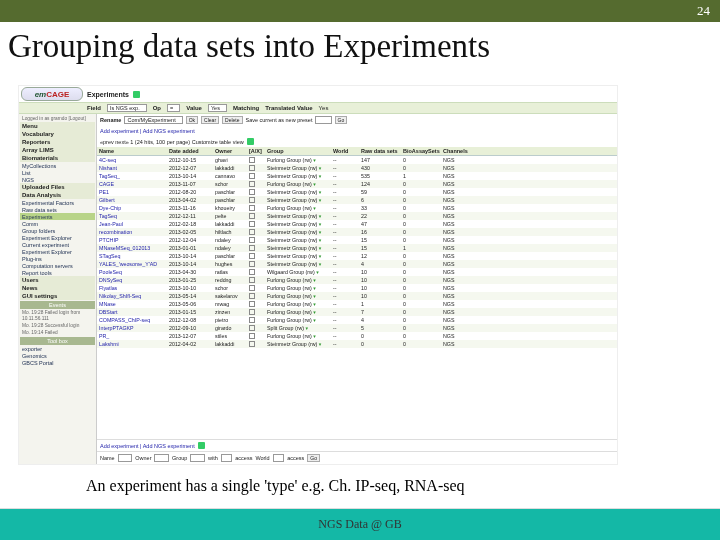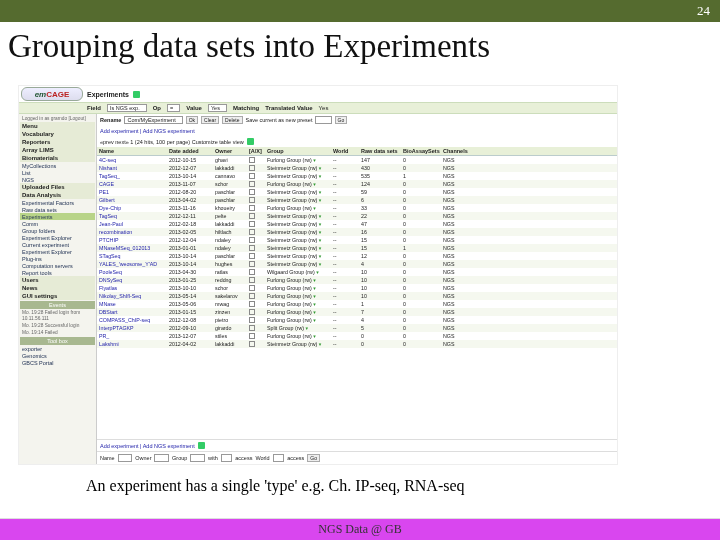--- a/index.html
+++ b/index.html
@@ -41,21 +41,21 @@
   .row { display: grid; grid-template-columns: 70px 46px 34px 18px 66px 28px 42px 40px 32px; font-size: 5.3px; padding: 0.5px 0; }
   .row:nth-child(even) { background: #f5f8ef; }
   .row > div { padding-left: 2px; overflow: hidden; white-space: nowrap; text-overflow: clip; }
   .row .c0 { color: #22a; }
   .cb { width: 6px; height: 6px; border: 1px solid #888; display: inline-block; }
   .downarrow { color: #393; font-size: 5px; }
 
   .footrow { display: flex; align-items: center; gap: 3px; padding: 2px 3px; font-size: 5.5px; border-top: 1px solid #ddd; }
 
   .caption { position: absolute; left: 86px; top: 477px; font-size: 16px; color: #000; }
-  .footer { position: absolute; left: 0; bottom: 0; width: 720px; height: 22px; background: #d946ef; border-top: 1px solid #ddd; display: flex; align-items: center; justify-content: center; font-size: 12px; color: #333; }
+  .footer { position: absolute; left: 0; bottom: 0; width: 720px; height: 32px; background: #14b8a6; border-top: 1px solid #ddd; display: flex; align-items: center; justify-content: center; font-size: 12px; color: #333; }
 </style>
 </head>
 <body>
 
 <div class="topbar">
   <span>24</span>
 </div>
 
 <div class="title">Grouping data sets into Experiments</div>
 

